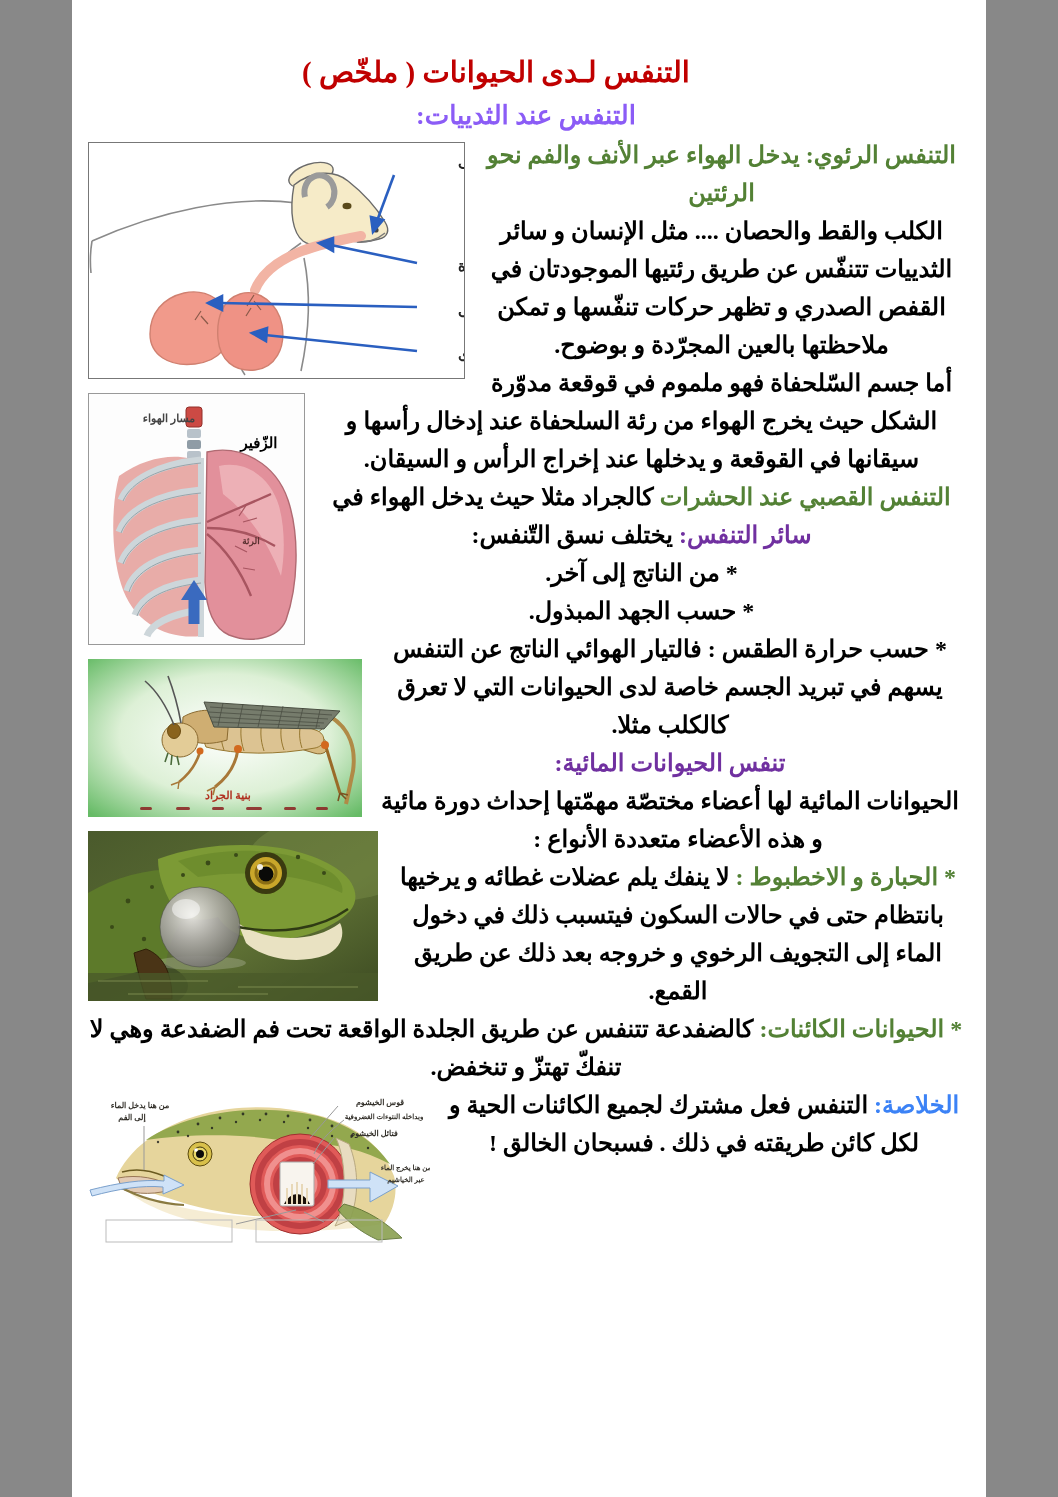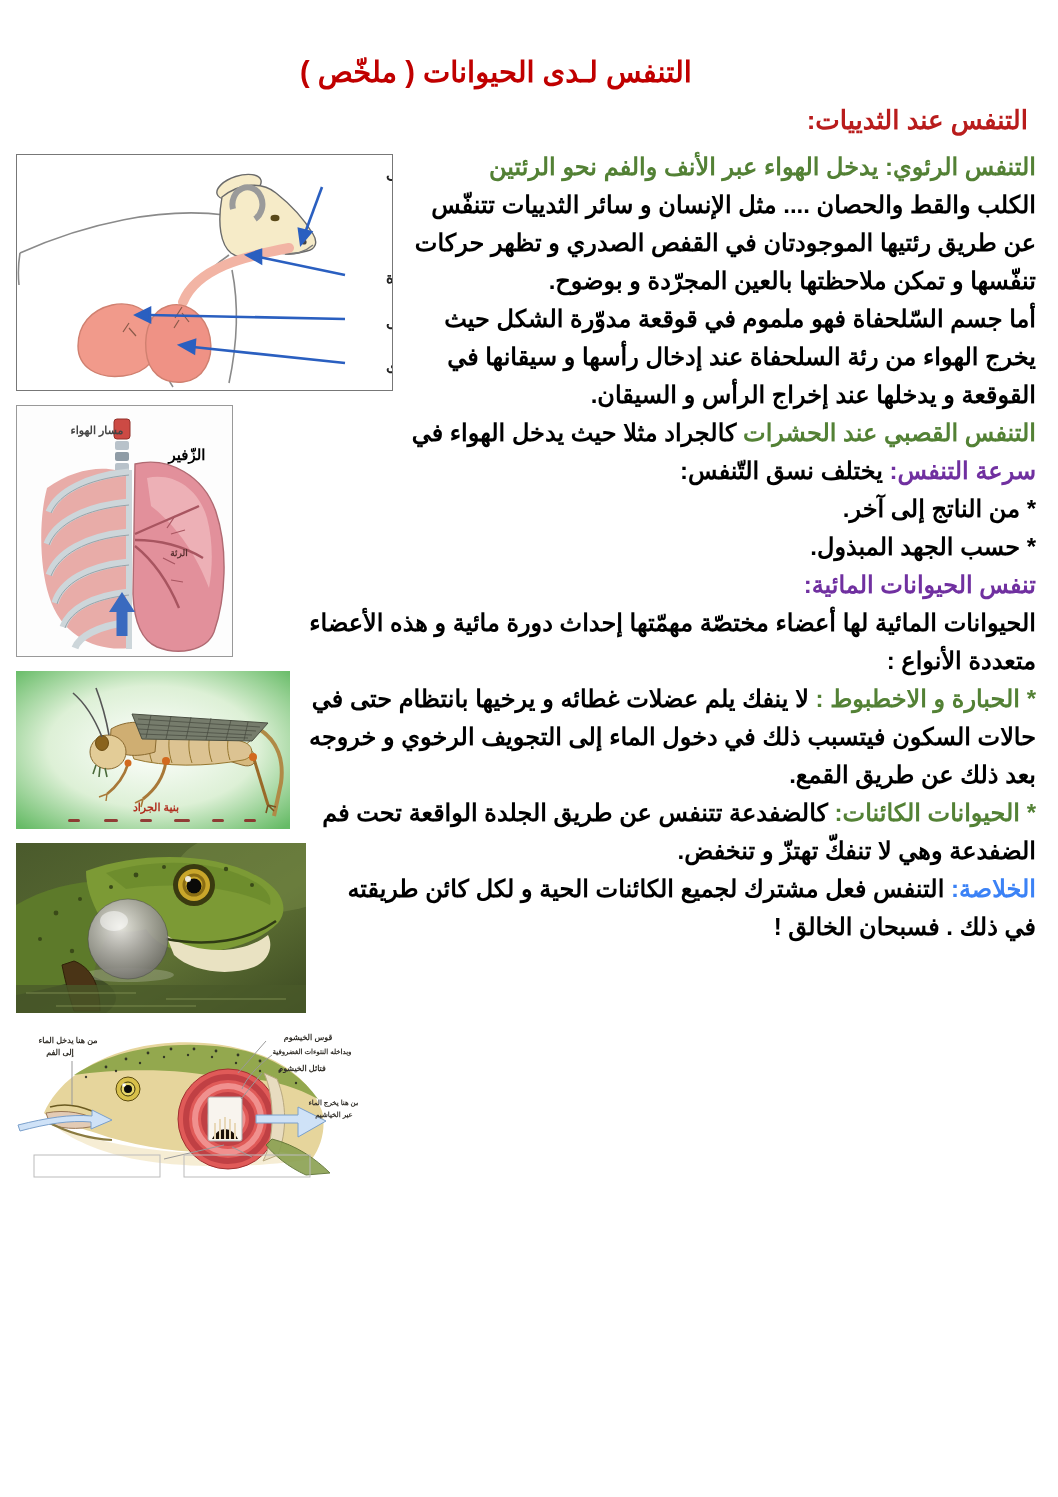--- a/index.html
+++ b/index.html
@@ -1,31 +1,31 @@
 <!DOCTYPE html>
 <html lang="ar" dir="rtl"><head>
 <meta charset="utf-8">
 <style>
   html,body{margin:0;padding:0;background:#888;}
   .page{
-    width:1058px;height:1497px;margin:0 auto;background:#ffffff;
+    width:914px;height:1497px;margin:0 auto;background:#ffffff;
     overflow:hidden;position:relative;
-    font-family:Liberation Sans, sans-serif;
+    font-family:Liberation Serif, serif;
     direction:rtl;
   }
   .content{padding:52px 22px 0 16px;}
   .doc-title{
     text-align:center;font-size:29px;font-weight:bold;color:#C00000;
     margin:0 60px 4px 0;line-height:40px;
   }
   .doc-subtitle{
-    text-align:right;font-size:26px;font-weight:bold;color:#b91c1c;
-    margin:8px;line-height:40px;
+    text-align:center;font-size:26px;font-weight:bold;color:#8b5cf6;
+    margin:0;line-height:40px;
   }
-  .t{font-size:24px;font-weight:bold;color:#000;line-height:38px;text-align:right;margin:0;}
+  .t{font-size:24px;font-weight:bold;color:#000;line-height:38px;text-align:center;margin:0;}
   .green{color:#538135;}
   .purple{color:#7030A0;}
   .redh{color:#3b82f6;}
   figure{margin:0;float:left;clear:left;background:#fff;}
   .fig{margin:6px 14px 8px 0;}
   .fig-sheep{width:375px;height:235px;border:1px solid #777;}
   .fig-ribcage{width:215px;height:250px;border:1px solid #999;}
   .fig-locust{width:274px;height:158px;text-align:right;}
   .fig-frog{width:290px;height:170px;}
   .fish-wrap{width:342px;height:152px;}
@@ -199,23 +199,24 @@
           <rect x="52" y="148" width="12" height="3" rx="1.5"></rect>
             <rect x="88" y="148" width="14" height="3" rx="1.5"></rect>
           <rect x="124" y="148" width="12" height="3" rx="1.5"></rect>
             <rect x="158" y="148" width="16" height="3" rx="1.5"></rect>
           <rect x="196" y="148" width="12" height="3" rx="1.5"></rect>
             <rect x="228" y="148" width="12" height="3" rx="1.5"></rect>
         </g>
       </svg>
     </figure>
 
-    <div class="t"><span class="purple">سرعة التنفس:</span><span> يختلف نسق التّنفس:</span></div>
+    <div class="t"><span class="purple">سائر التنفس:</span><span> يختلف نسق التّنفس:</span></div>
     <div class="t">* من الناتج إلى آخر.</div>
     <div class="t">*  حسب الجهد المبذول.</div>
+    <div class="t">* حسب حرارة الطقس :  فالتيار الهوائي الناتج عن التنفس يسهم في تبريد الجسم خاصة لدى الحيوانات التي لا تعرق كالكلب مثلا.</div>
 
     <div class="t purple">تنفس الحيوانات المائية:</div>
 
     <figure class="fig fig-frog">
       <svg width="290" height="170" viewBox="0 0 290 170">
         <defs>
           <linearGradient id="fbg" x1="0" y1="0" x2="1" y2="1">
             <stop offset="0%" stop-color="#4a5a2c"></stop>
             <stop offset="60%" stop-color="#5e7034"></stop>
             <stop offset="100%" stop-color="#3c4a22"></stop>

